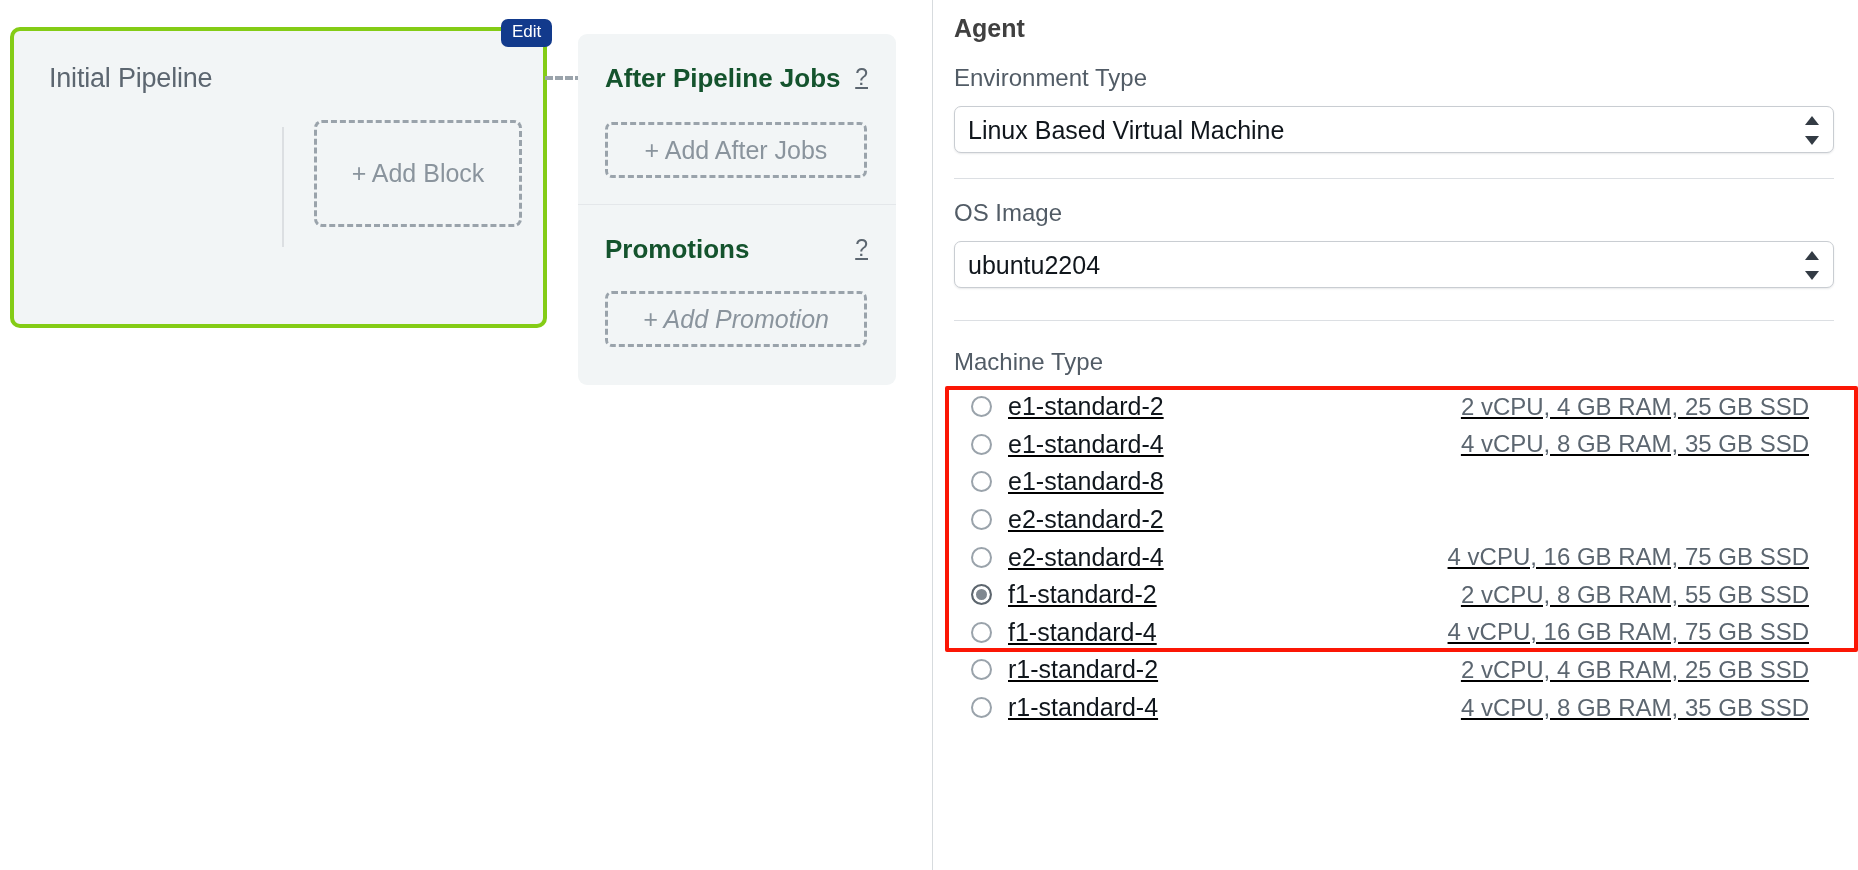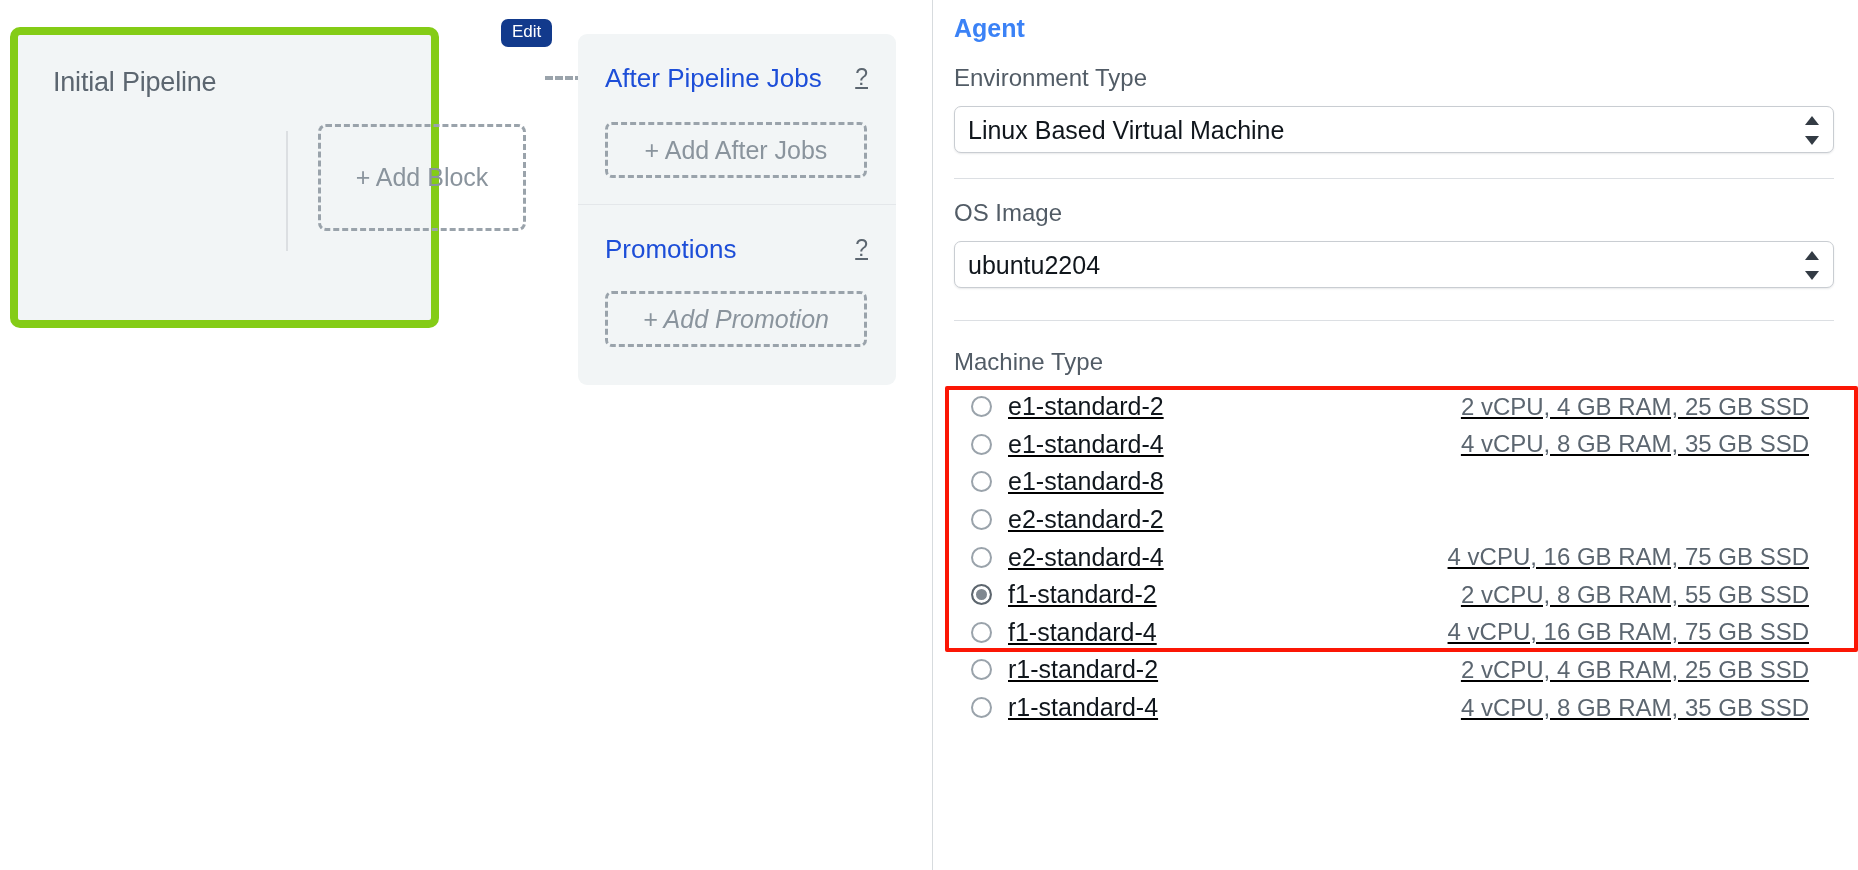--- a/index.html
+++ b/index.html
@@ -25,23 +25,23 @@
     left: 0; top: 0;
     width: 932px; height: 870px;
     background: #ffffff;
     overflow: hidden;
   }
 
   
   #pipeline-card {
     position: absolute;
     left: 10px; top: 27px;
-    width: 429px; height: 301px;
+    width: 537px; height: 301px;
     background: #f2f5f6;
-    border: 8px solid #84cc16;
+    border: 4px solid #84cc16;
     border-radius: 10px;
     text-align: right;
   }
 
   #pipeline-title {
     position: absolute;
     left: 35px; top: 32px;
     font-size: 27px;
     color: #5c6670;
     letter-spacing: -0.2px;
@@ -138,22 +138,23 @@
   }
   #promo-sec {
     position: absolute;
     left: 0; top: 171px;
     width: 318px; height: 180px;
   }
   .sec-title {
     position: absolute;
     left: 27px; top: 29px;
     font-size: 26px;
-    color: #1d4ed8;
-    white-space: nowrap;
+    color: #14532d;
+    white-space: nowrap;
+    font-weight: bold;
   }
   .sec-help {
     position: absolute;
     right: 28px; top: 30px;
     font-size: 23px;
     color: #5c6670;
     text-decoration: underline;
     cursor: pointer;
   }
   .dashed-slot {
@@ -194,21 +195,21 @@
     left: 933px; top: 0;
     width: 925px; height: 870px;
     background: #ffffff;
   }
 
   #agent-title {
     position: absolute;
     left: 21px; top: 14px;
     font-size: 25px;
     font-weight: bold;
-    color: #3b82f6;
+    color: #404040;
   }
 
   .field-label {
     position: absolute;
     left: 21px;
     font-size: 24px;
     color: #525c66;
     white-space: nowrap;
   }
   #env-label { top: 64px; }

